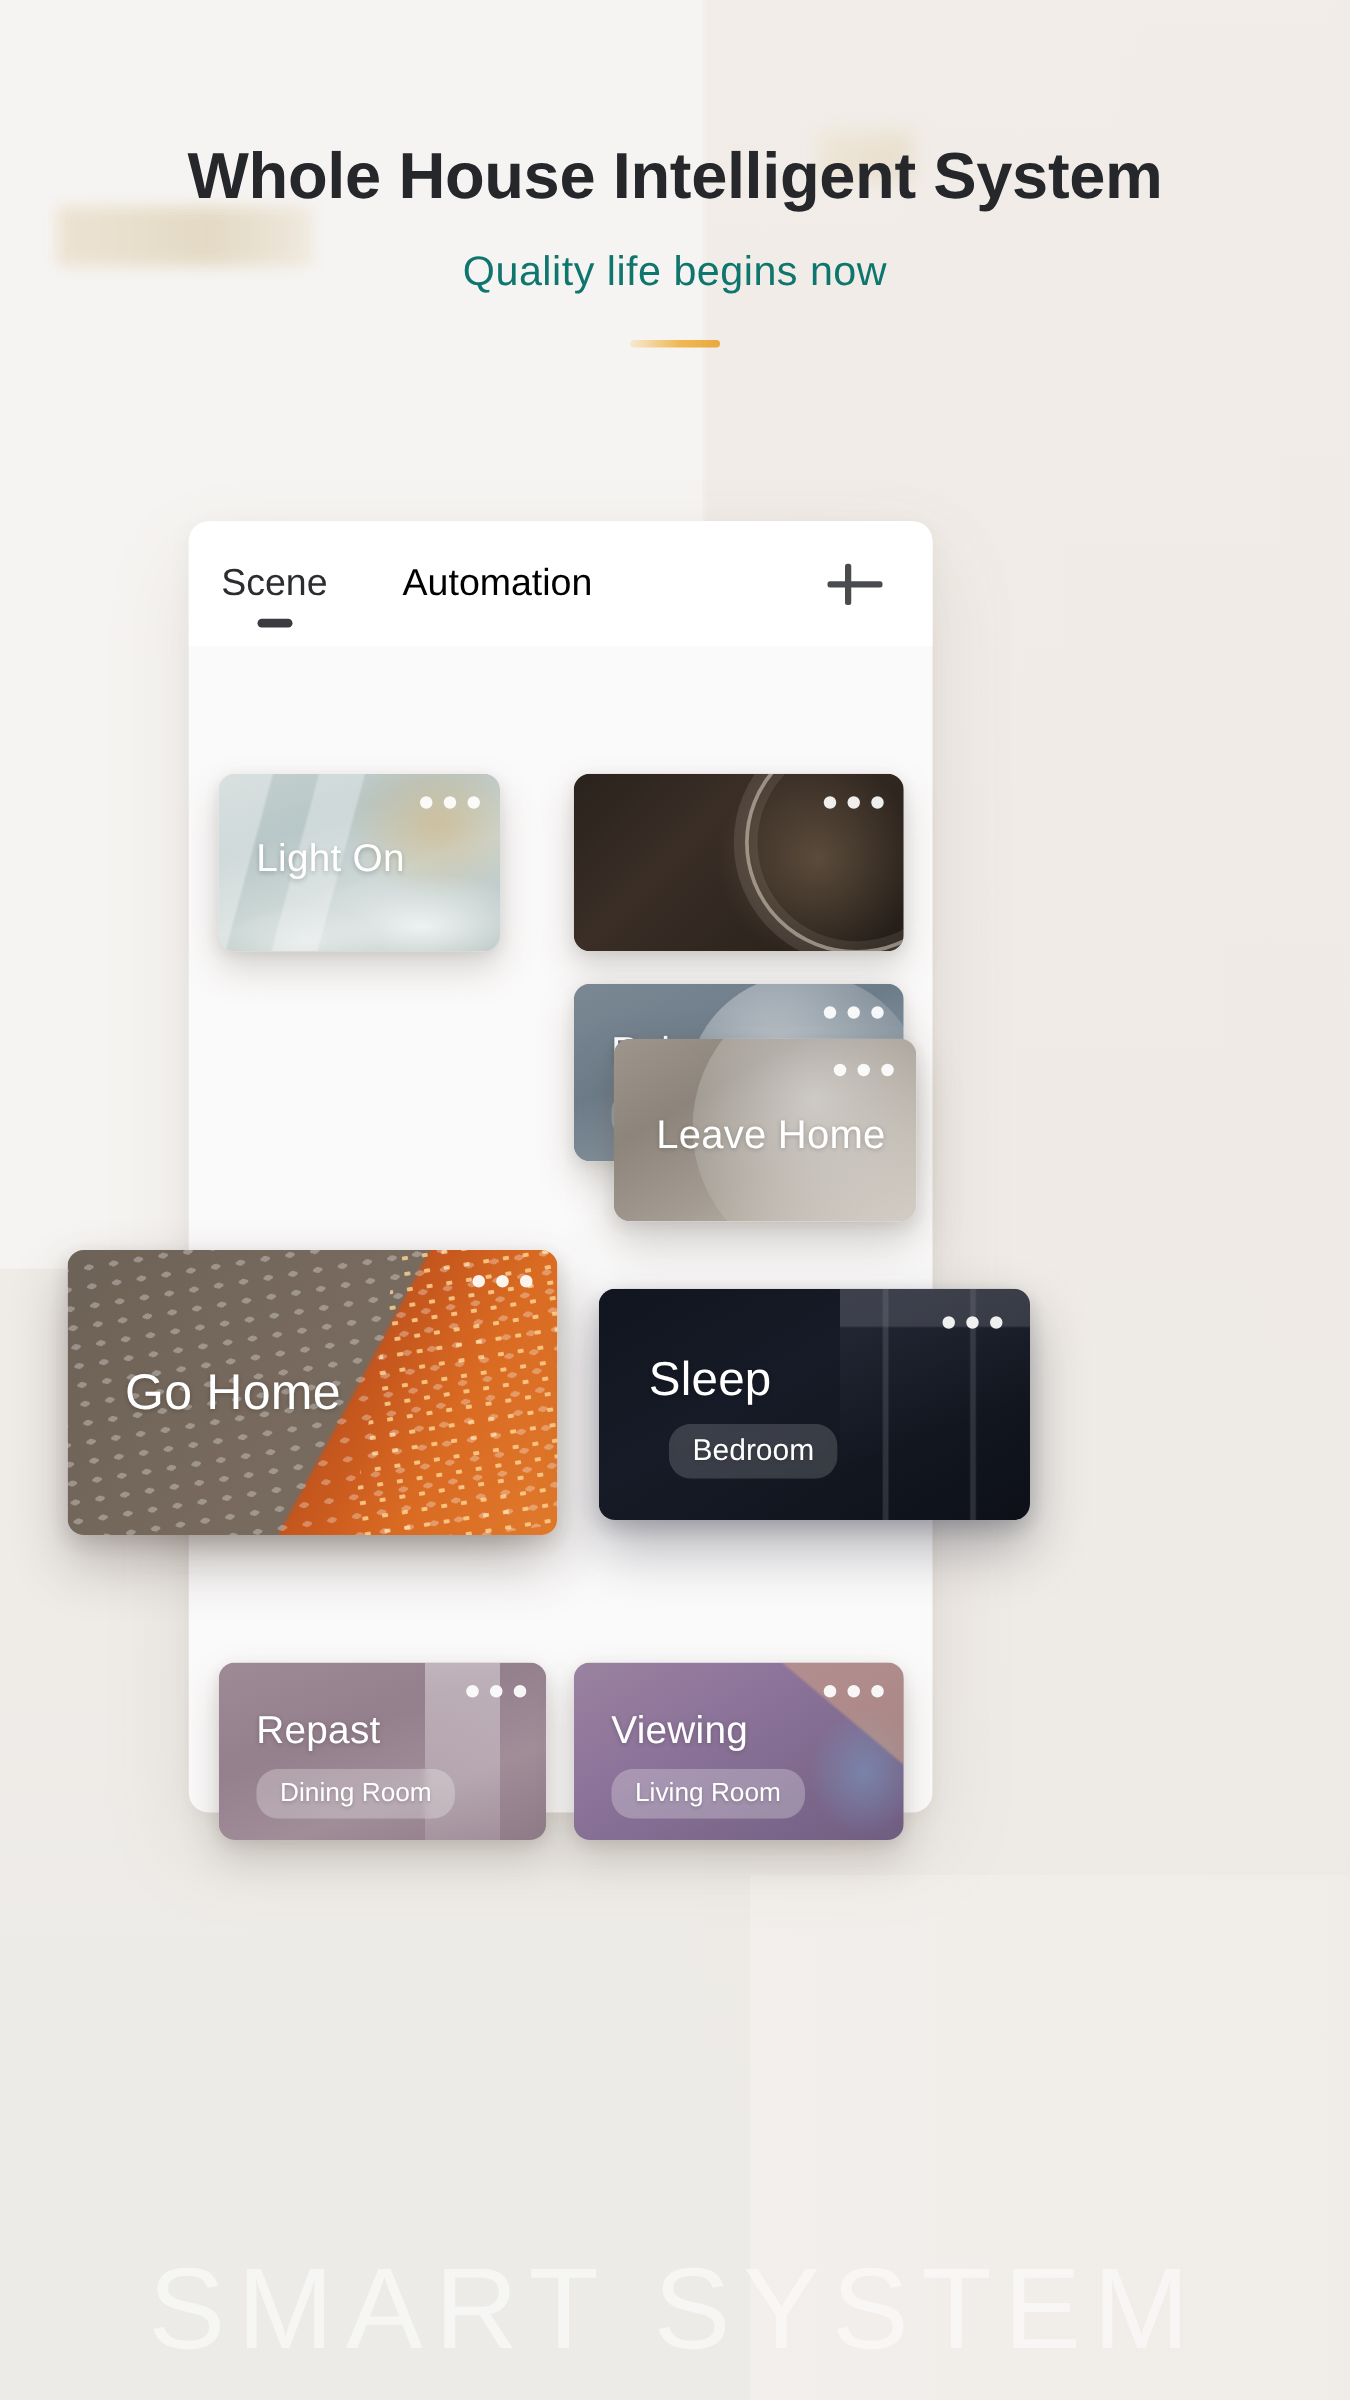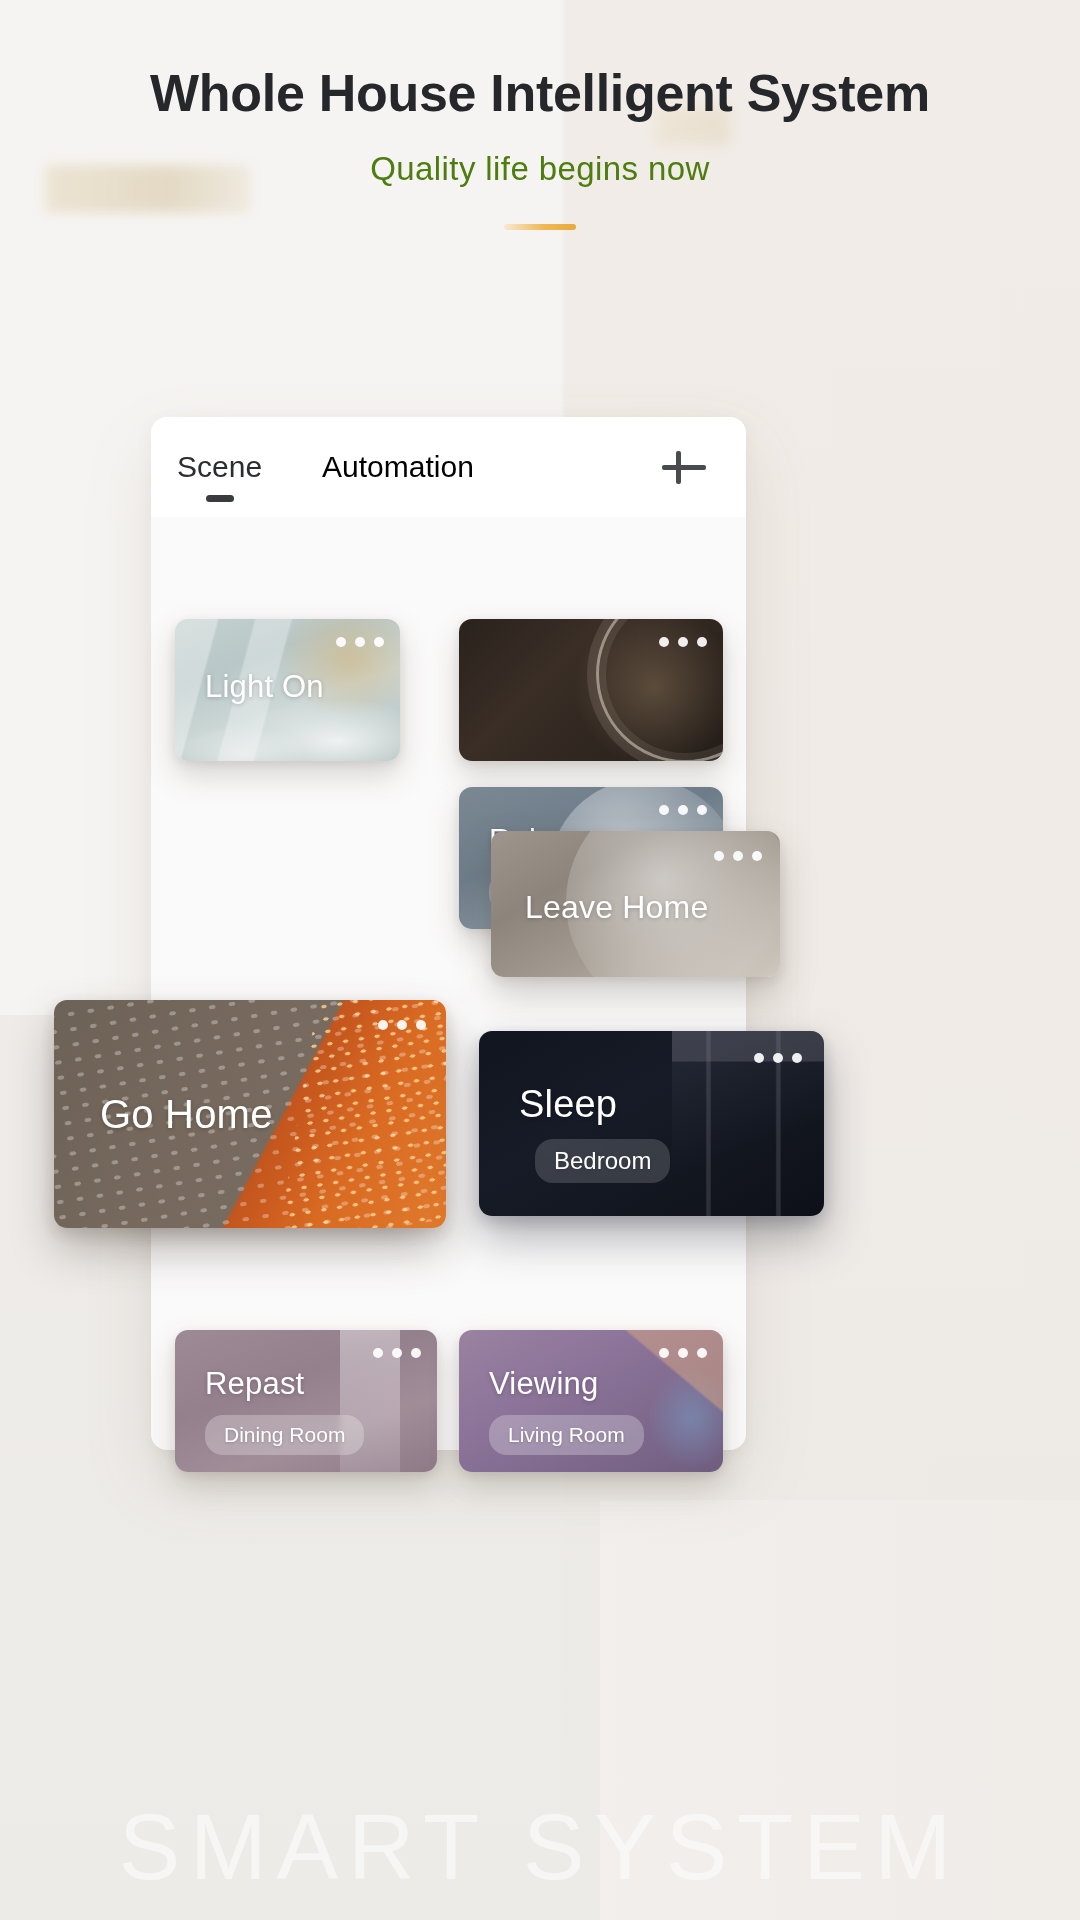--- a/index.html
+++ b/index.html
@@ -36,24 +36,24 @@
   .bg-blur-b {
     position:absolute; left:45px; top:165px; width:205px; height:48px;
     background:linear-gradient(90deg,#ece3d2 0%, #e3d8c2 60%, #efe9dd 100%);
     filter:blur(6px); opacity:.95;
   }
 
   
   .header { position:absolute; left:0; top:0; width:1080px; text-align:center; z-index:5; }
   .title {
     font-size:52px; font-weight:700; color:#26272a;
-    letter-spacing:-.3px; margin-top:64px; line-height:1.15;
+    letter-spacing:-.3px; margin-top:112px; line-height:1.15;
   }
   .subtitle {
-    font-size:33px; color:#4d7c0f; font-weight:400;
+    font-size:33px; color:#0f766e; font-weight:400;
     margin-top:26px; letter-spacing:.4px;
   }
   .accent-bar {
     width:72px; height:6px; border-radius:3px; margin:36px auto 0;
     background:linear-gradient(90deg,#f6e9d2 0%, #f0b855 55%, #e8a93c 100%);
   }
 
   
   .phone {
     position:absolute; left:151px; top:417px; width:595px; height:1033px;
@@ -120,21 +120,21 @@
   #card-relax   { left:308px; top:270px; width:264px; height:142px; }
   #card-repast  { left:24px;  top:813px; width:262px; height:142px; }
   #card-viewing { left:308px; top:813px; width:264px; height:142px; }
 
   
   #card-gohome {
     left:54px; top:1000px; width:392px; height:228px; z-index:9;
     box-shadow:0 22px 44px rgba(70,60,52,.32), 0 6px 16px rgba(70,60,52,.18);
   }
   #card-leave {
-    left:491px; top:831px; width:289px; height:146px; z-index:8;
+    left:491px; top:831px; width:242px; height:146px; z-index:8;
     box-shadow:0 18px 36px rgba(90,80,70,.26), 0 4px 12px rgba(90,80,70,.14);
     text-decoration:underline;
   }
   #card-getup {
     left:126px; top:1062px; width:288px; height:148px; z-index:8;
     box-shadow:0 18px 36px rgba(90,80,70,.26), 0 4px 12px rgba(90,80,70,.14);
   }
   #card-sleep {
     left:479px; top:1031px; width:345px; height:185px; z-index:10;
     box-shadow:0 22px 44px rgba(40,40,55,.35), 0 6px 16px rgba(40,40,55,.2);

